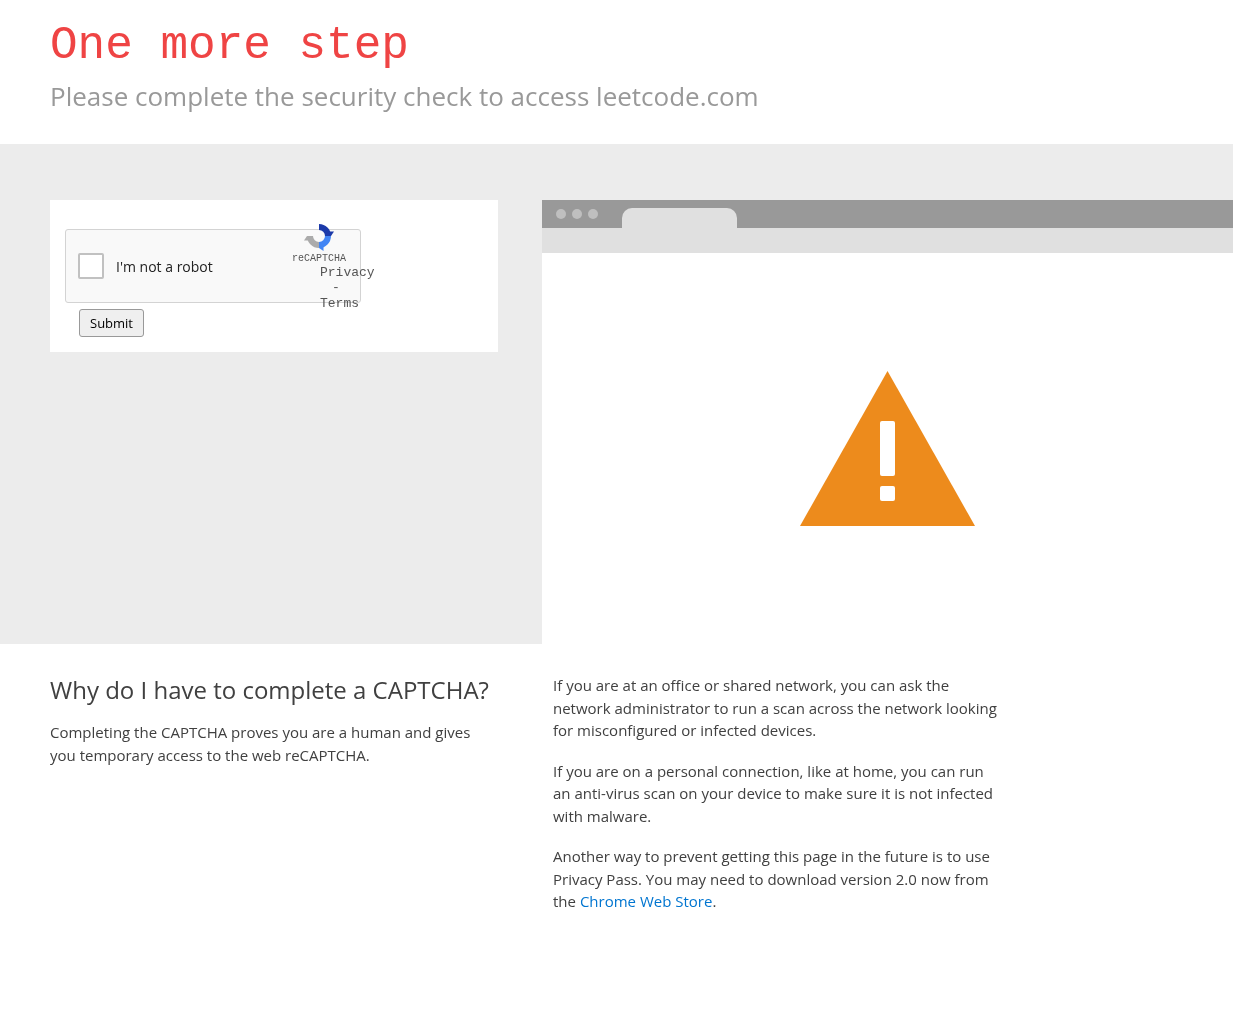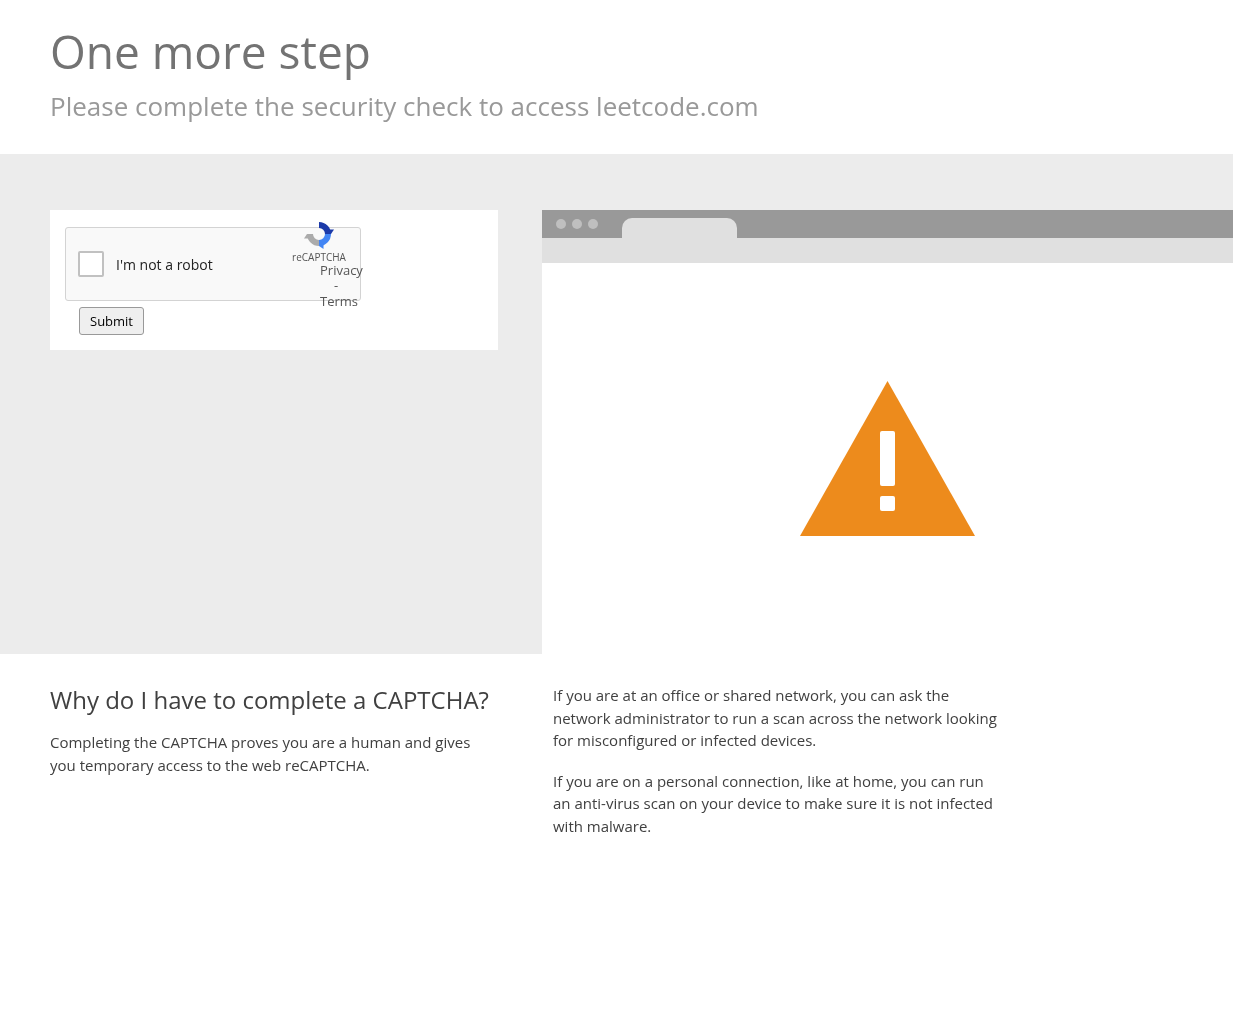--- a/index.html
+++ b/index.html
@@ -9,38 +9,39 @@
     background: #fff;
     width: 1233px;
   }
   .header {
     padding: 20px 50px 30px 50px;
     background: #fff;
   }
   .header h1 {
     font-size: 46px;
     font-weight: 400;
-    color: #737373;
+    color: #ef4444;
     margin-bottom: 6px;
+    font-family: Liberation Mono, monospace;
   }
   .header h2 {
     font-size: 26px;
     font-weight: 400;
     color: #999;
   }
   .middle {
     background: #ececec;
     display: flex;
     min-height: 500px;
   }
   .captcha-panel {
     margin: 56px 0 0 50px;
     width: 448px;
     background: #fff;
-    padding: 17px 15px 15px 15px;
+    padding: 29px 15px 15px 15px;
     align-self: flex-start;
   }
   .recaptcha-box {
     width: 296px;
     height: 74px;
     border: 1px solid #d3d3d3;
     background: #f9f9f9;
     display: flex;
     align-items: center;
     padding: 0 8px 0 12px;
@@ -59,20 +60,21 @@
     font-size: 14px;
     color: #222;
     flex: 1;
   }
   .recaptcha-right {
     text-align: center;
     font-size: 9px;
     color: #555;
     line-height: 1.2;
     width: 66px;
+    font-family: Liberation Mono, monospace;
   }
   .recaptcha-logo {
     width: 30px;
     height: 30px;
     margin: 0 auto 2px auto;
   }
   .recaptcha-brand { font-size: 10px; color: #555; }
   .recaptcha-links { font-size: 13px; color: #555; margin-left: 34px; }
   .submit-btn {
     margin-top: 6px;
@@ -203,14 +205,17 @@
 </div>
 
 <div class="info">
   <div class="col">
     <h3>Why do I have to complete a CAPTCHA?</h3>
     <p>Completing the CAPTCHA proves you are a human and gives you temporary access to the web reCAPTCHA.</p>
   </div>
   <div class="col">
     <p>If you are at an office or shared network, you can ask the network administrator to run a scan across the network looking for misconfigured or infected devices.</p>
     <p>If you are on a personal connection, like at home, you can run an anti-virus scan on your device to make sure it is not infected with malware.</p>
+    <p>
+      <span>Another way to prevent getting this page in the future is to use Privacy Pass. You may need to download version 2.0 now from the </span><a href="#">Chrome Web Store</a>.
+    </p>
   </div>
 </div>
 
 </body></html>

